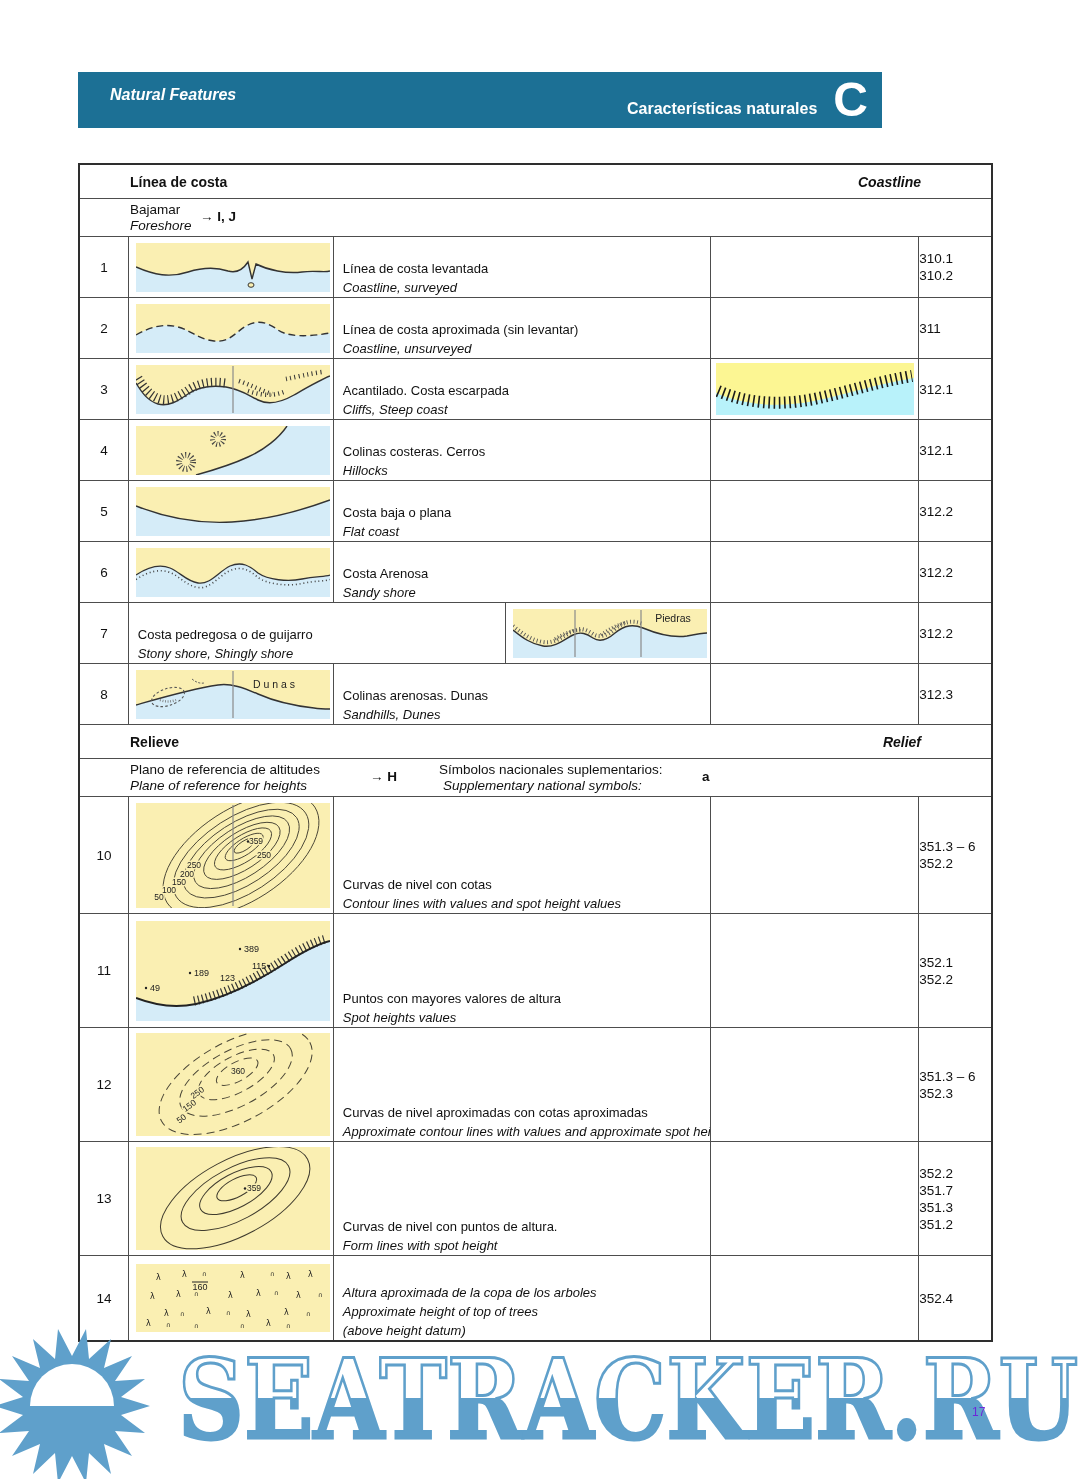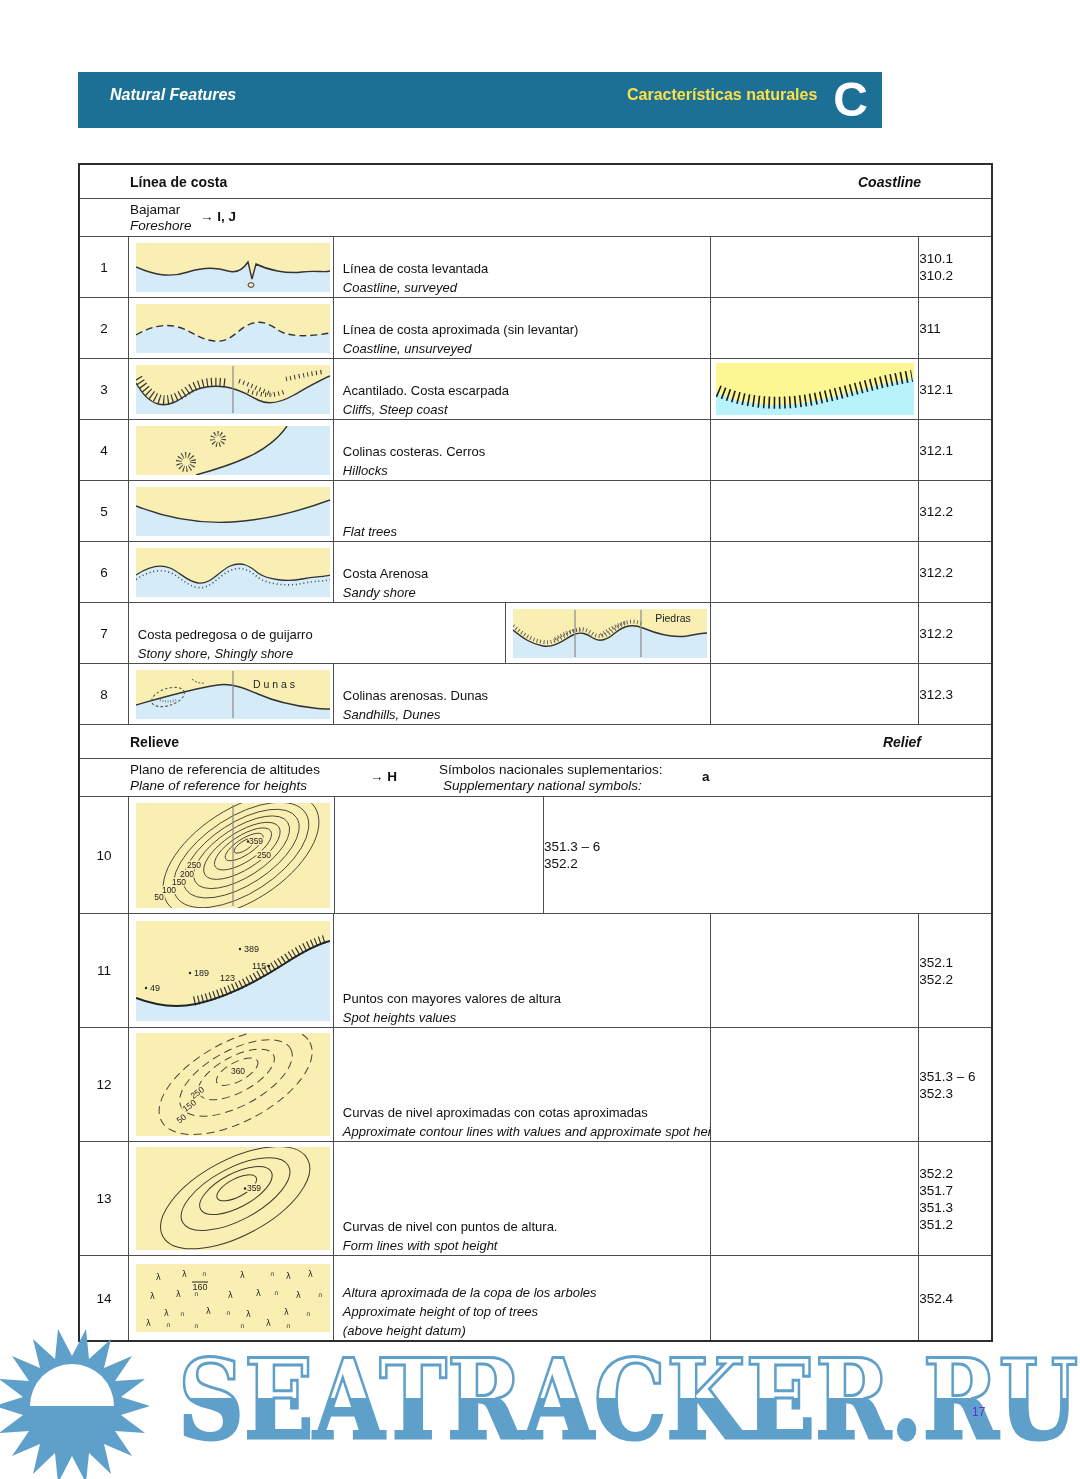--- a/index.html
+++ b/index.html
@@ -5,21 +5,21 @@
   * { margin:0; padding:0; box-sizing:border-box; }
   html,body { background:#ffffff; }
   .page { position:relative; width:1080px; height:1479px; background:#fff; overflow:hidden;
           font-family:"Liberation Sans", sans-serif; color:#111; }
 
   
   .hdrbar { position:absolute; left:78px; top:72px; width:804px; height:56px;
             background:#1c7095; display:flex; align-items:flex-start; }
   .hdr-left  { color:#fff; font-weight:bold; font-style:italic; font-size:16px;
                margin-left:32px; margin-top:14px; }
-  .hdr-right { margin-left:auto; color:#fde047; font-weight:bold; font-size:16px; margin-top:14px; }
+  .hdr-right { margin-left:auto; color:#ffffff; font-weight:bold; font-size:16px; margin-top:28px; }
   .hdr-letter{ color:#fff; font-weight:bold; font-size:48px; line-height:56px;
                margin-left:16px; margin-right:14px; }
 
   
   .tbl { position:absolute; left:78px; top:163px; width:915px; border:2px solid #2e2e2e; }
   .trow { position:relative; display:flex; border-bottom:1px solid #4d4d4d; background:#fff; }
   .trow:last-child { border-bottom:none; }
   .c { height:100%; }
   .cell-border { border-right:1px solid #4d4d4d; }
   .num   { width:49px;  display:flex; align-items:center; justify-content:center; font-size:13.5px; }
@@ -168,21 +168,22 @@
     <div class="trow h61">
       <div class="c num cell-border">5</div>
       <div class="c symc cell-border">
         <svg width="194" height="49" viewBox="0 0 194 49">
           <rect width="194" height="49" fill="#faefb2"></rect>
           <path d="M0,19 C28,30 62,37 96,35 C132,33 164,24 194,13 L194,49 L0,49 Z" fill="#d5ecf8"></path>
           <path d="M0,19 C28,30 62,37 96,35 C132,33 164,24 194,13" fill="none" stroke="#333" stroke-width="1.4"></path>
         </svg>
       </div>
       <div class="c desc cell-border">
-        <div class="en">Flat trees</div>
+        <div>Costa baja o plana</div>
+        <div class="en">Flat coast</div>
       </div>
       <div class="c sym2c cell-border"></div>
       <div class="c codes">
         <div>312.2</div>
       </div>
     </div>
 
     <div class="trow h61">
       <div class="c num cell-border">6</div>
       <div class="c symc cell-border">
@@ -289,20 +290,24 @@
             <text x="120" y="41"><tspan>359</tspan></text>
             <text x="128" y="55"><tspan>250</tspan></text>
             <text x="58" y="65"><tspan>250</tspan></text>
             <text x="51" y="74"><tspan>200</tspan></text>
             <text x="43" y="82"><tspan>150</tspan></text>
             <text x="33" y="90"><tspan>100</tspan></text>
             <text x="23" y="97"><tspan>50</tspan></text>
           </g>
           <circle cx="112" cy="38.5" r="1.2" fill="#222"></circle>
         </svg>
+      </div>
+      <div class="c desc cell-border">
+        <div>Curvas de nivel con cotas</div>
+        <div class="en">Contour lines with values and spot height values</div>
       </div>
       <div class="c sym2c cell-border"></div>
       <div class="c codes">
         <div>351.3 – 6</div>
         <div>352.2</div>
       </div>
     </div>
 
     <div class="trow h114">
       <div class="c num cell-border">11</div>

